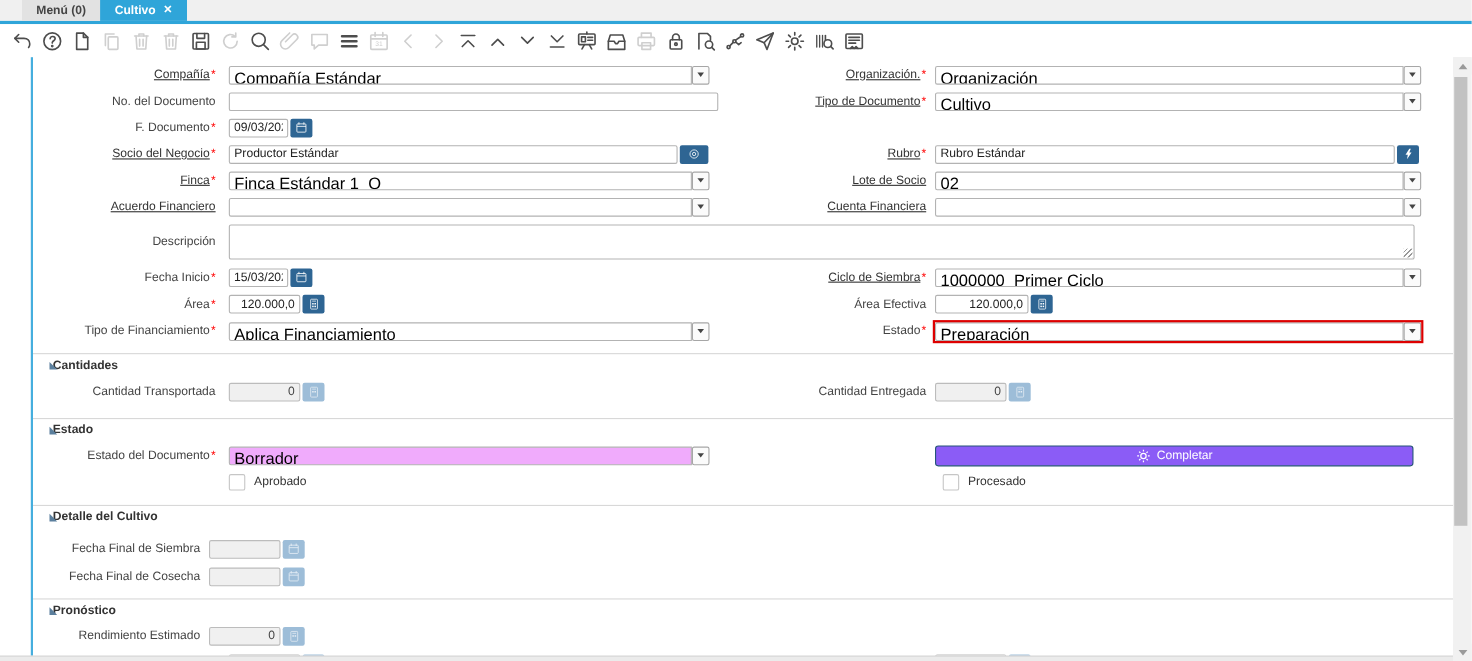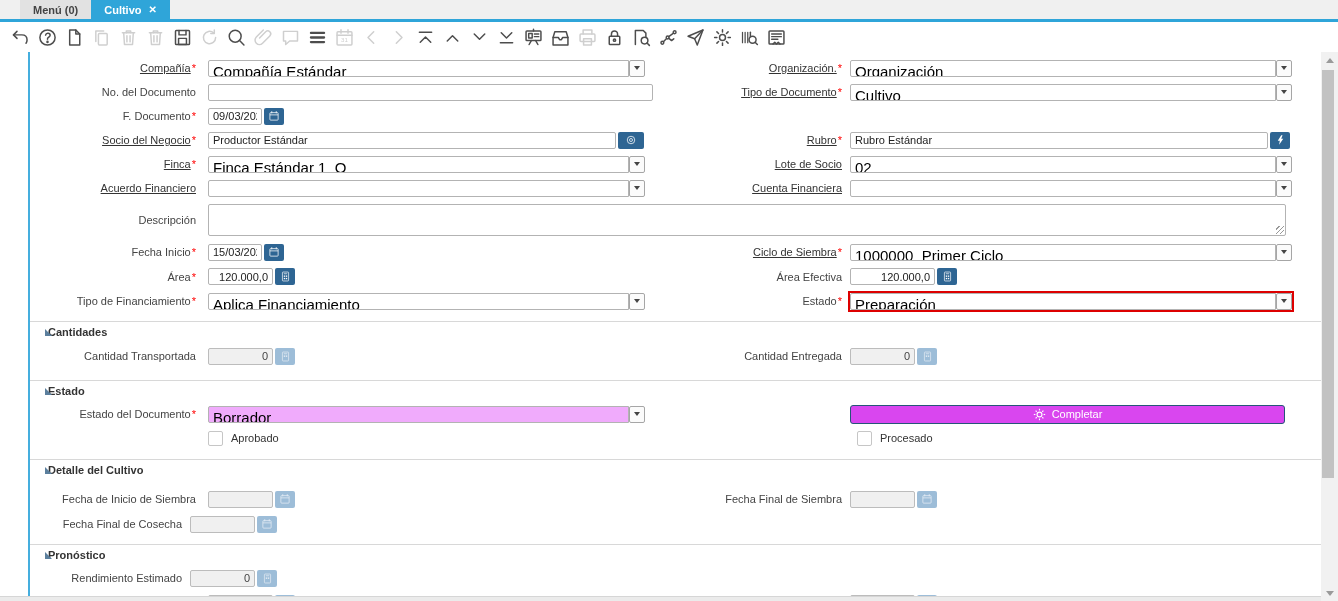--- a/index.html
+++ b/index.html
@@ -70,21 +70,21 @@
 
   .sect{border-top:1px solid #d8d8d8;height:20px;display:flex;align-items:center;
         font-size:11px;font-weight:bold;color:#333;padding-left:18px;position:relative;margin-top:8px;}
   .tri{position:absolute;left:15px;top:7px;width:0;height:0;
        border-bottom:7px solid #5b7f9d;border-right:7px solid transparent;}
 
   .cb{width:13px;height:13px;border:1px solid #c6c6c6;border-radius:2px;background:#fff;
       flex-shrink:0;}
   .cblbl{font-size:11px;color:#333;margin-left:8px;}
 
-  .cbtn-main{width:435px;height:19px;background:#d946ef;border:1px solid #265578;
+  .cbtn-main{width:435px;height:19px;background:#8b5cf6;border:1px solid #265578;
              border-radius:3px;color:#fff;font-size:11px;display:flex;align-items:center;
              justify-content:center;gap:6px;padding:0;font-family:"Liberation Sans",sans-serif;}
 
   
   .vscroll{position:absolute;top:52px;right:0;bottom:0;width:17px;background:#f1f1f1;z-index:6;}
   .sarrow{position:absolute;left:0;width:17px;height:16px;background:#f1f1f1;
           display:flex;align-items:center;justify-content:center;}
   .sarrow.up{top:0;} .sarrow.down{bottom:0;}
   .tri-up{width:0;height:0;border-left:4px solid transparent;border-right:4px solid transparent;
           border-bottom:5px solid #9a9a9a;}
@@ -573,32 +573,20 @@
       <span class="cb"></span>
       <span class="cblbl">Procesado</span>
     </div>
   </div>
 
   <div class="sect" style="margin-top:10px;">
     <span class="tri"></span>
     <span>Detalle del Cultivo</span>
   </div>
   <div class="frow" style="height:26px;margin-top:6px;">
-    <div class="cl">
-      <span class="lbl-l"><span>Fecha de Inicio de Siembra</span></span>
-      <input class="inp w65" disabled="" style="">
-      <button class="bluebtn dis">
-        <svg viewBox="0 0 16 16" width="12" height="12">
-            <rect x="2.5" y="3.5" width="11" height="10" rx="1" fill="none" stroke="#e7eef5"></rect>
-            <line x1="5" y1="1.5" x2="5" y2="4.5" stroke="#e7eef5"></line>
-            <line x1="11" y1="1.5" x2="11" y2="4.5" stroke="#e7eef5"></line>
-            <line x1="2.5" y1="6.5" x2="13.5" y2="6.5" stroke="#e7eef5"></line>
-          </svg>
-      </button>
-    </div>
     <div class="cr">
       <span class="lbl-r"><span>Fecha Final de Siembra</span></span>
       <input class="inp w65" disabled="" style="">
       <button class="bluebtn dis">
         <svg viewBox="0 0 16 16" width="12" height="12">
             <rect x="2.5" y="3.5" width="11" height="10" rx="1" fill="none" stroke="#e7eef5"></rect>
             <line x1="5" y1="1.5" x2="5" y2="4.5" stroke="#e7eef5"></line>
             <line x1="11" y1="1.5" x2="11" y2="4.5" stroke="#e7eef5"></line>
             <line x1="2.5" y1="6.5" x2="13.5" y2="6.5" stroke="#e7eef5"></line>
           </svg>

